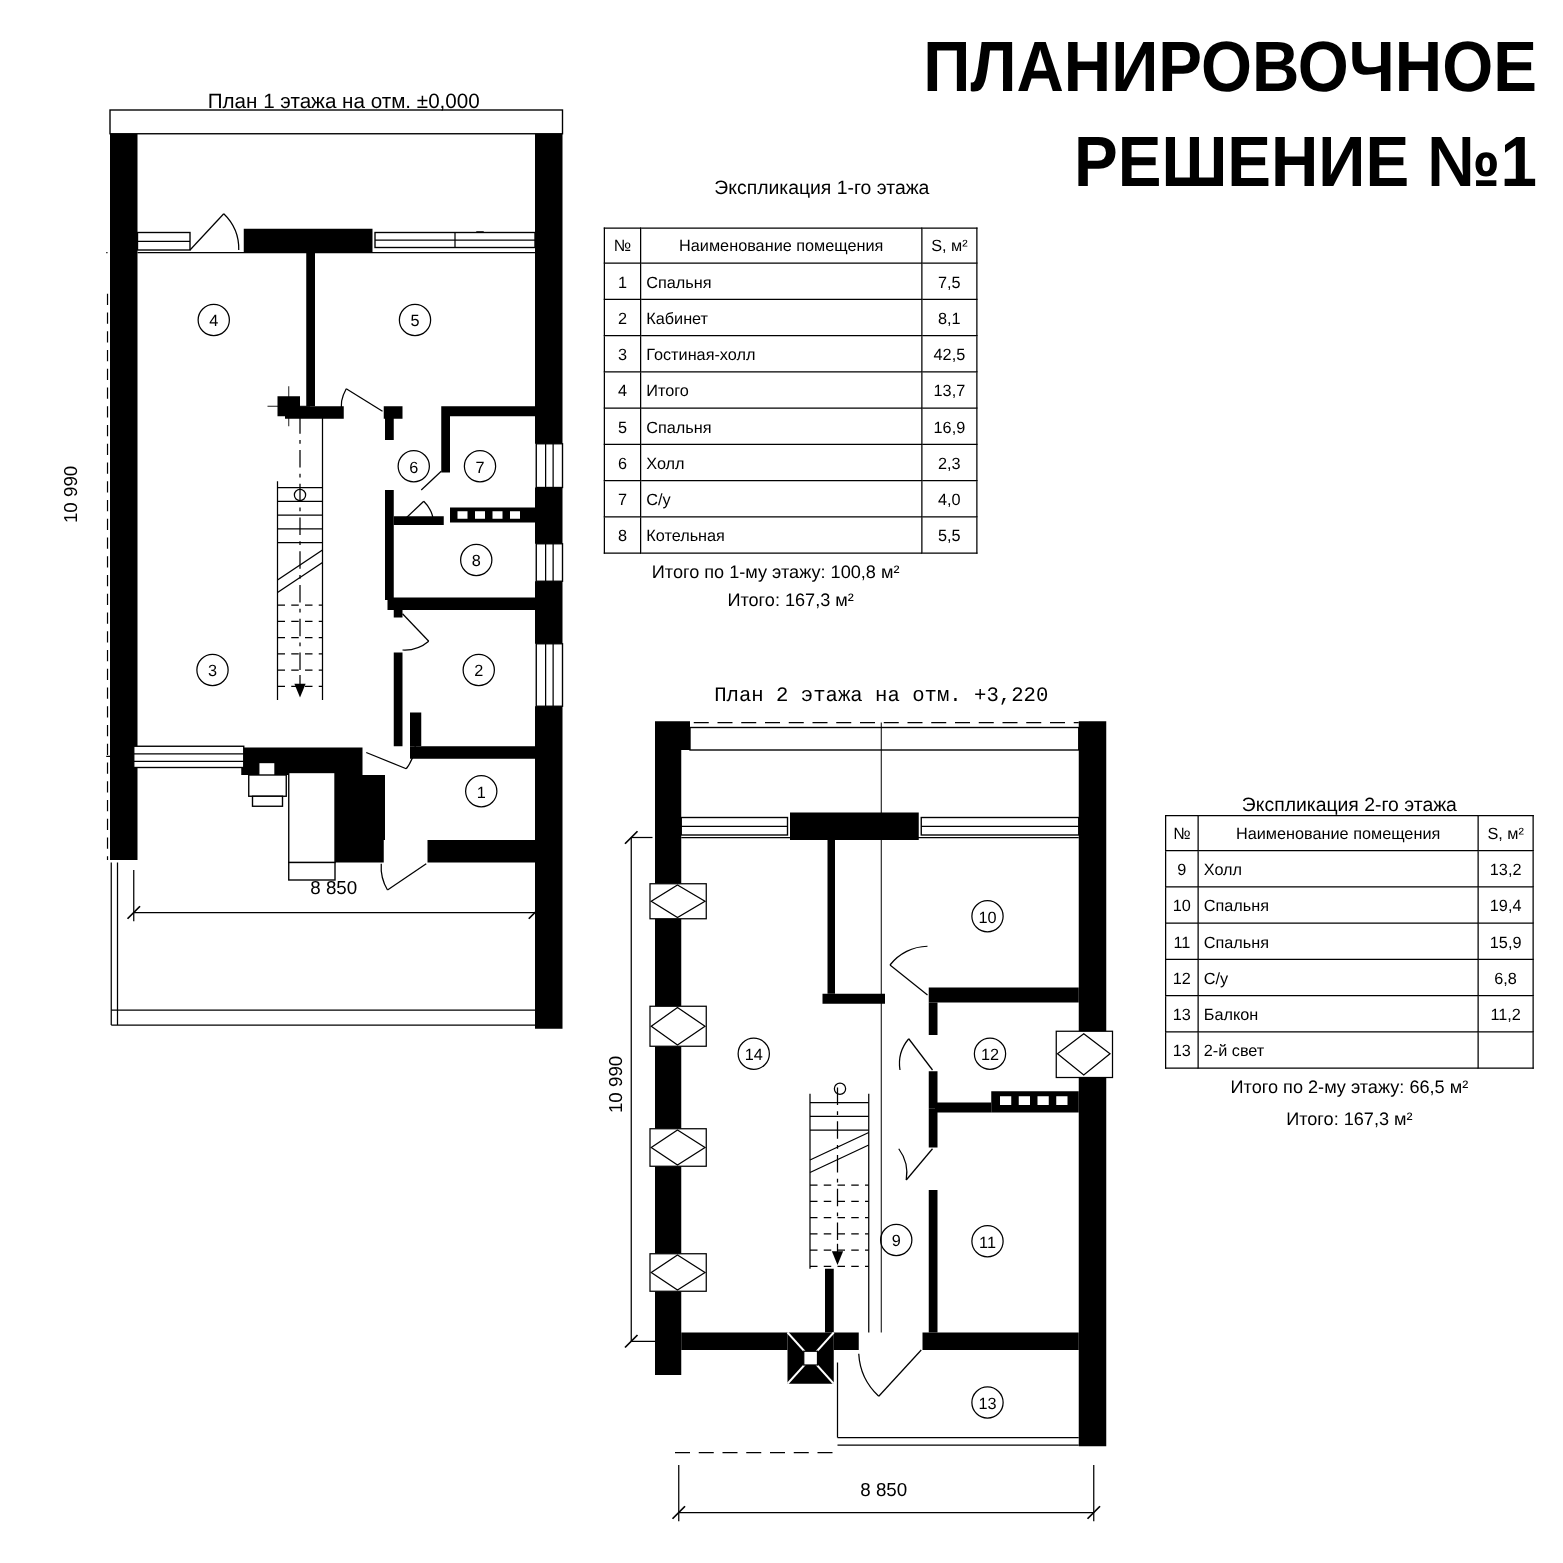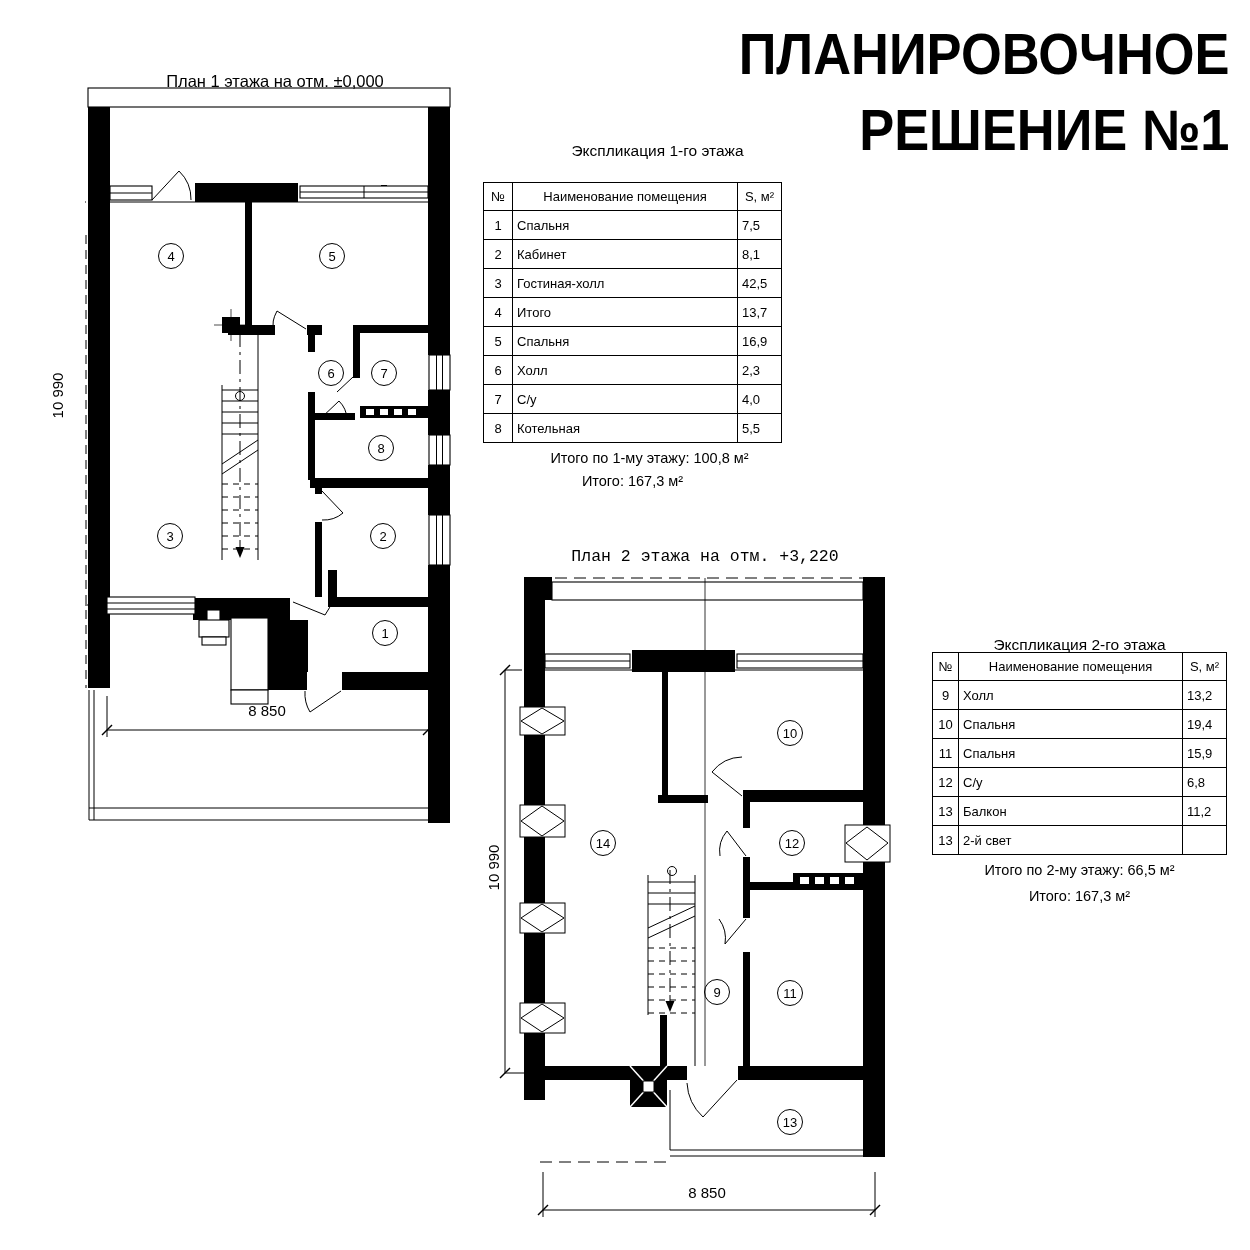--- a/index.html
+++ b/index.html
@@ -21,21 +21,21 @@
   .sched-title{position:absolute;font-size:15.5px;text-align:center;white-space:nowrap;}
   table.sched{
     position:absolute;border-collapse:collapse;table-layout:fixed;
     border:1.5px solid #000;font-size:13px;background:#fff;
   }
   table.sched th,table.sched td{border:1px solid #000;padding:0 4px;overflow:hidden;white-space:nowrap;}
   table.sched th{font-weight:normal;height:27px;text-align:center;}
   table.sched td{height:28px;}
   td.c-num{text-align:center;}
   td.c-name{text-align:left;padding-left:9px;}
-  td.c-area{text-align:left;margin-top:24px;}
+  td.c-area{text-align:center;margin-top:24px;}
   .totals{position:absolute;font-size:14.5px;text-align:center;white-space:nowrap;}
   
   .room-circle{
     position:absolute;width:24px;height:24px;border:1.3px solid #000;border-radius:50%;
     display:flex;align-items:center;justify-content:center;font-size:13px;background:transparent;
   }
   svg{position:absolute;}
 </style>
 </head>
 <body>
@@ -368,21 +368,21 @@
         <td class="c-name">С/у</td>
         <td class="c-area">4,0</td>
       </tr>
     <tr>
         <td class="c-num">8</td>
         <td class="c-name">Котельная</td>
         <td class="c-area">5,5</td>
       </tr>
   </tbody>
 </table>
-<div class="totals" style="left:500px;top:450px;width:299px;">Итого по 1-му этажу: 100,8 м²</div>
+<div class="totals" style="left:471px;top:450px;width:299px;">Итого по 1-му этажу: 100,8 м²</div>
 <div class="totals" style="left:483px;top:473px;width:299px;">Итого: 167,3 м²</div>
 
 <div class="sched-title" style="left:932px;top:636px;width:295px;">Экспликация 2-го этажа</div>
 <table class="sched" style="left:932px;top:652px;width:295px;">
   <colgroup>
       <col style="width:26px">
       <col>
       <col style="width:44px">
     </colgroup>
   <thead>

